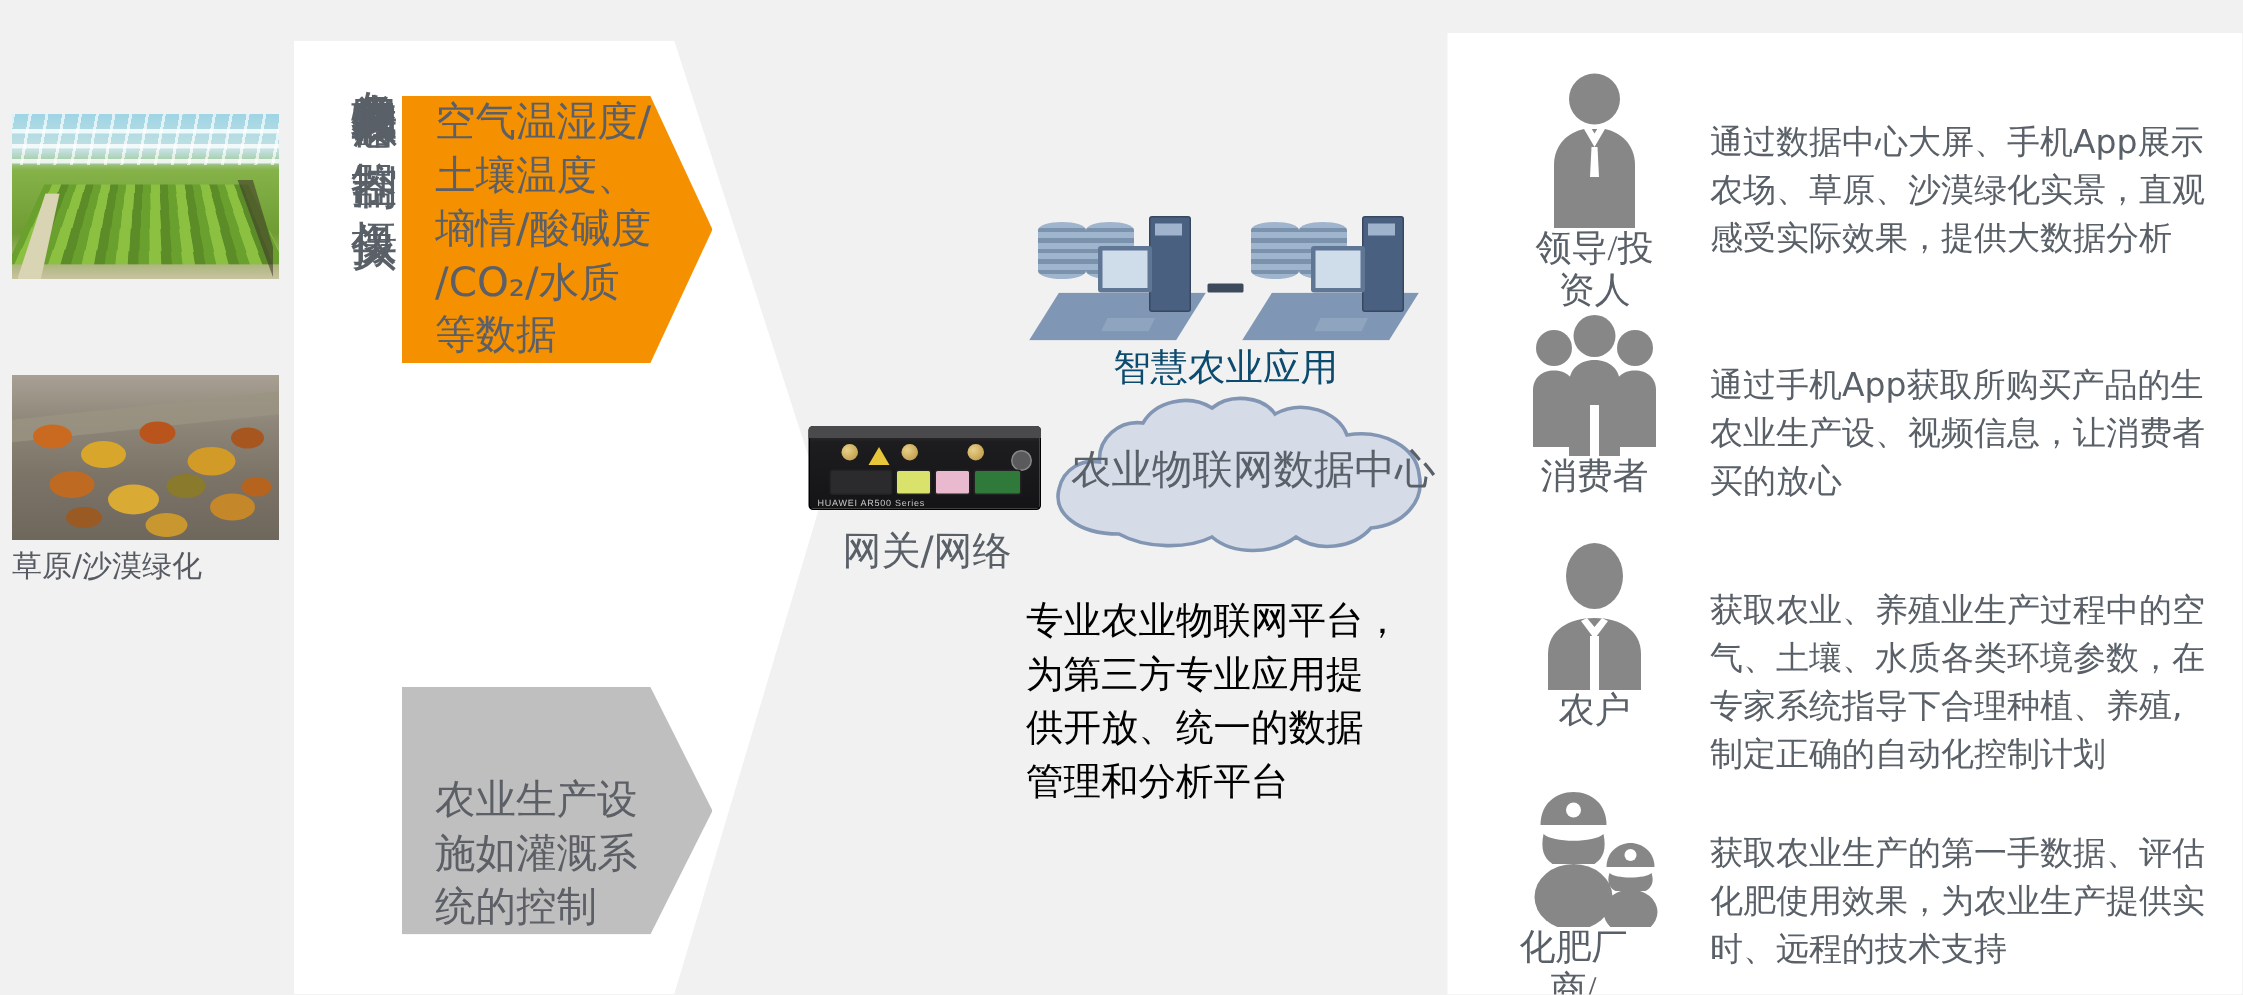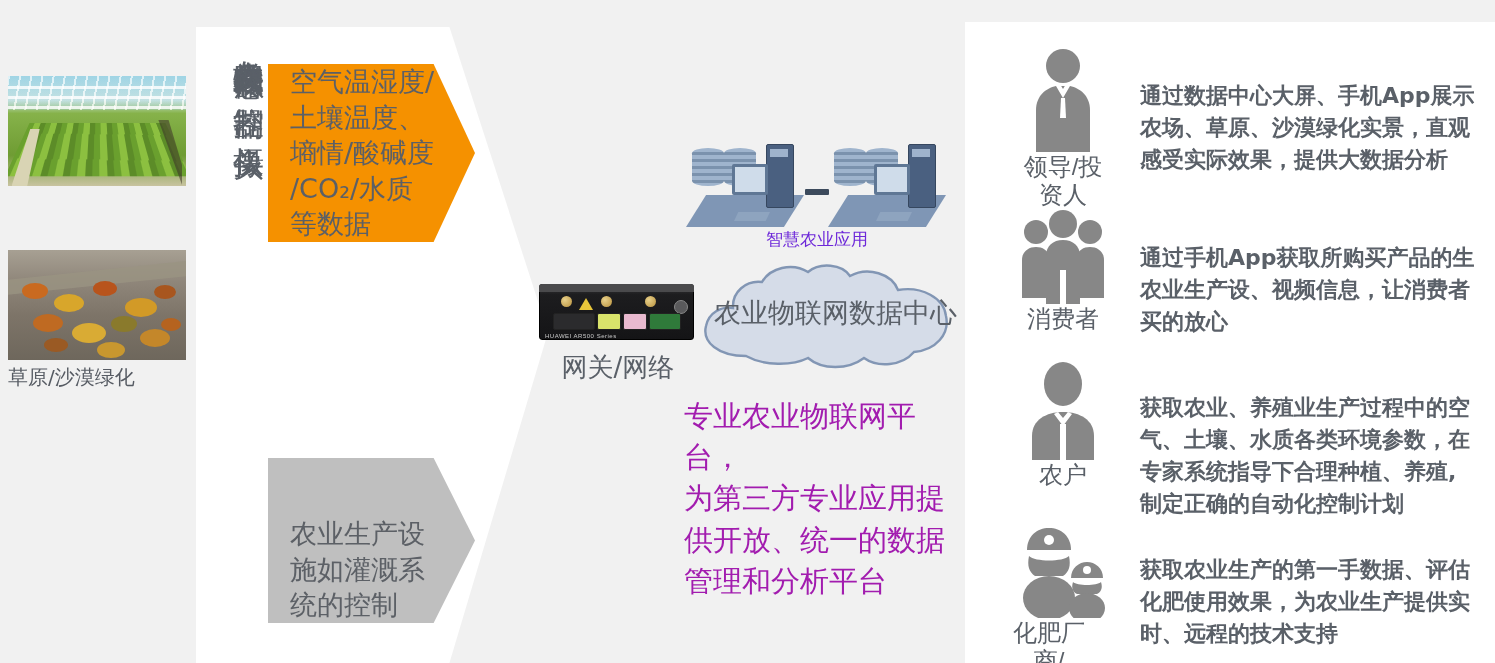--- a/index.html
+++ b/index.html
@@ -93,21 +93,21 @@
     clip-path:polygon(12% 0%,100% 0%,88% 100%,0% 100%);}
   .srv .disk{position:absolute;width:32px;height:38px;top:6px;
     background:repeating-linear-gradient(180deg,#9fb4cd 0 4px,#7b92ad 4px 7px);border-radius:50%/14%;}
   .srv .disk.d1{left:6px;}
   .srv .disk.d2{left:38px;}
   #srv-a{left:0;}
   #srv-b{left:142px;}
   #srv-link{position:absolute;left:119px;top:47px;width:24px;height:6px;background:#3c4a5c;border-radius:1px;}
 
   #label-app{position:absolute;left:686px;top:228px;width:262px;text-align:center;
-    font-size:17px;color:#6d28d9;font-family:"DejaVu Sans","Liberation Sans",sans-serif;}
+    font-size:25px;color:#0c4a6e;font-family:"DejaVu Sans","Liberation Sans",sans-serif;}
 
   #gateway{position:absolute;left:539px;top:284px;width:155px;height:56px;}
   #gateway .body{position:absolute;inset:0;background:linear-gradient(180deg,#3a3a3c 0%,#1d1d1f 18%,#141416 100%);
     border-radius:3px;border:1px solid #000;}
   #gateway .toplip{position:absolute;left:0;right:0;top:0;height:8px;background:#4a4a4c;border-radius:3px 3px 0 0;}
   #gateway .ant{position:absolute;top:12px;width:11px;height:11px;border-radius:50%;
     background:radial-gradient(circle at 35% 35%,#e8d08a,#b8913d);}
   #gateway .ant.a1{left:22px}#gateway .ant.a2{left:62px}#gateway .ant.a3{left:106px}
   #gateway .warn{position:absolute;left:40px;top:14px;width:0;height:0;border-left:7px solid transparent;border-right:7px solid transparent;border-bottom:12px solid #e8c63a;}
   #gateway .port{position:absolute;bottom:10px;height:15px;border-radius:2px;border:1px solid #222;}
@@ -119,33 +119,33 @@
   #gateway .brand{position:absolute;left:6px;bottom:1px;font-size:6px;color:#c9c9c9;letter-spacing:.5px;}
   #label-gw{position:absolute;left:533px;top:350px;width:170px;text-align:center;
     font-size:26px;color:#5a6068;font-family:"DejaVu Sans","Liberation Sans",sans-serif;}
 
   #cloud{position:absolute;left:688px;top:264px;width:280px;height:110px;}
   #cloud svg{width:100%;height:100%;display:block;}
   #cloud-text{position:absolute;left:698px;top:295px;width:275px;text-align:center;
     font-size:27px;color:#5a6068;font-family:"DejaVu Sans","Liberation Sans",sans-serif;}
 
   #platform-desc{position:absolute;left:684px;top:396px;width:275px;
-    font-size:29px;line-height:1.42;color:#a21caf;white-space:pre-line;
+    font-size:25px;line-height:1.42;color:#000000;white-space:pre-line;
     font-family:"DejaVu Sans","Liberation Sans",sans-serif;}
 
   
   #right-panel{position:absolute;left:965px;top:22px;width:530px;height:641px;background:#ffffff;}
   .persona{position:absolute;left:0;width:530px;}
   .persona .ic{position:absolute;left:48px;top:0;width:100px;text-align:center;}
   .persona .ic svg{display:block;margin:0 auto;}
   .persona .nm{font-size:24px;color:#5a6068;margin-top:1px;white-space:pre-line;line-height:1.15;
-    font-family:Liberation Sans, sans-serif;}
+    font-family:Liberation Serif, serif;}
   .persona .ds{position:absolute;left:175px;top:32px;width:348px;
     font-size:22px;line-height:1.45;color:#5a6068;white-space:pre-line;
-    font-family:"DejaVu Sans","Liberation Sans",sans-serif;font-weight:bold;}
+    font-family:"DejaVu Sans","Liberation Sans",sans-serif;}
   #persona-0{top:26px;}
   #persona-1{top:188px;}
   #persona-2{top:338px;}
   #persona-3{top:500px;}
   #persona-3 .nm{position:relative;left:-14px;}
 </style>
 </head>
 <body>
 
 <div class="stage">

